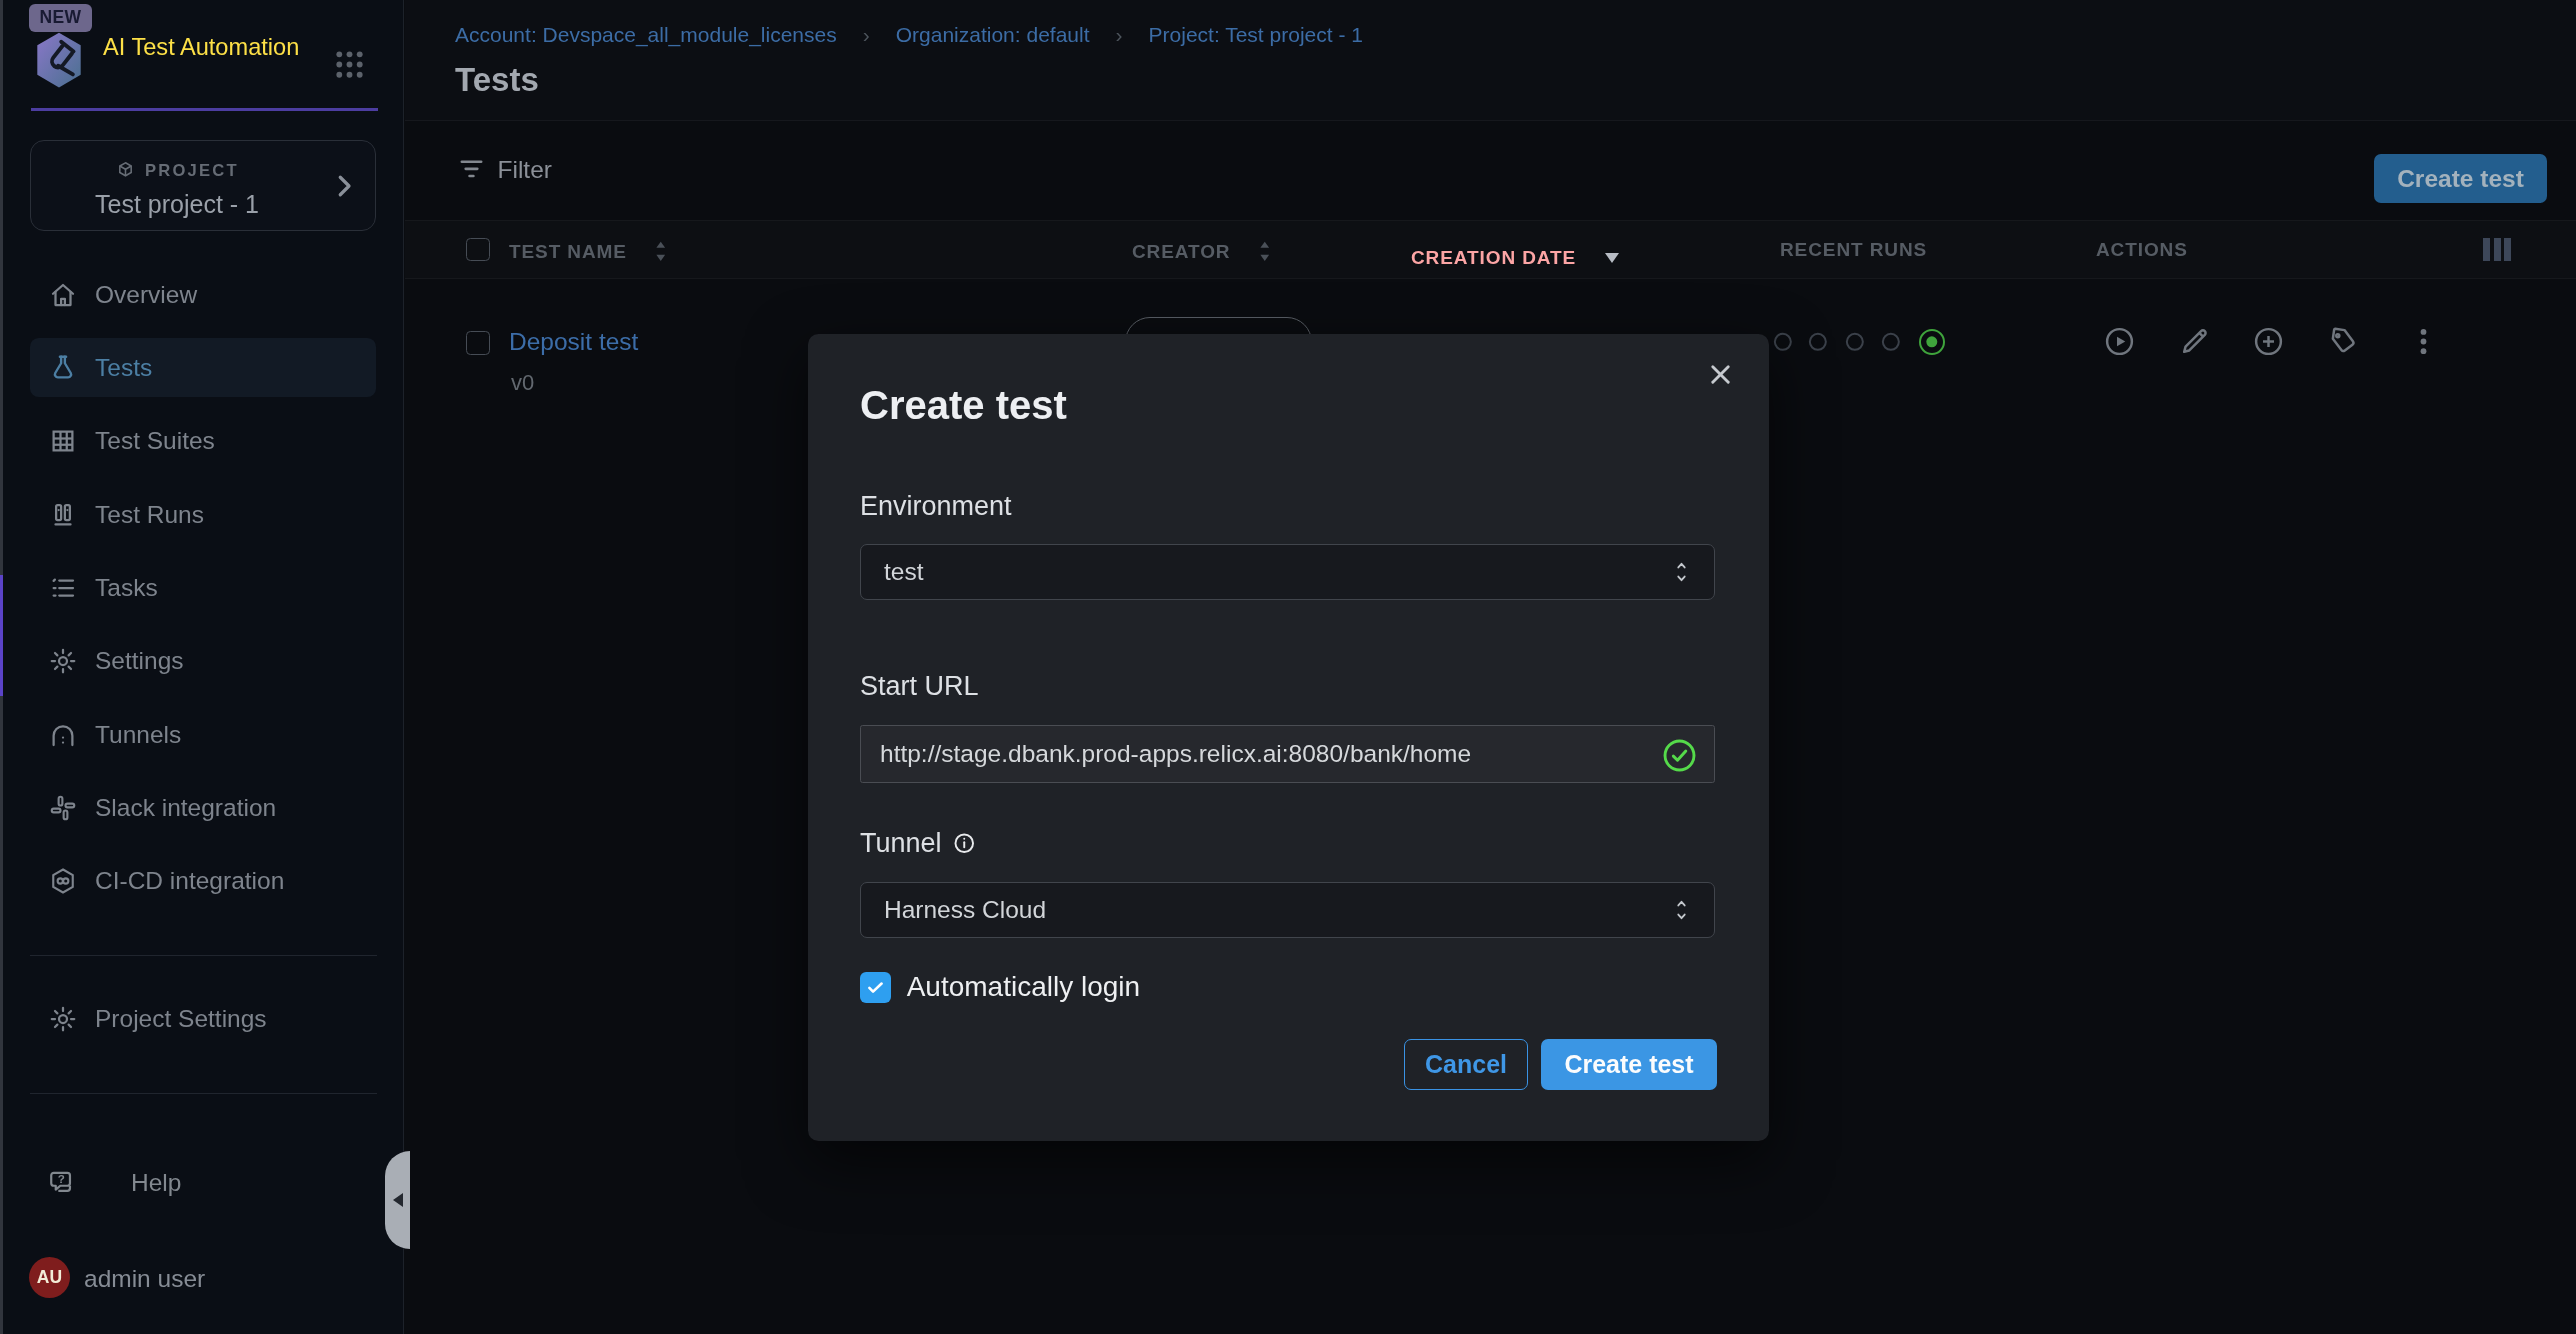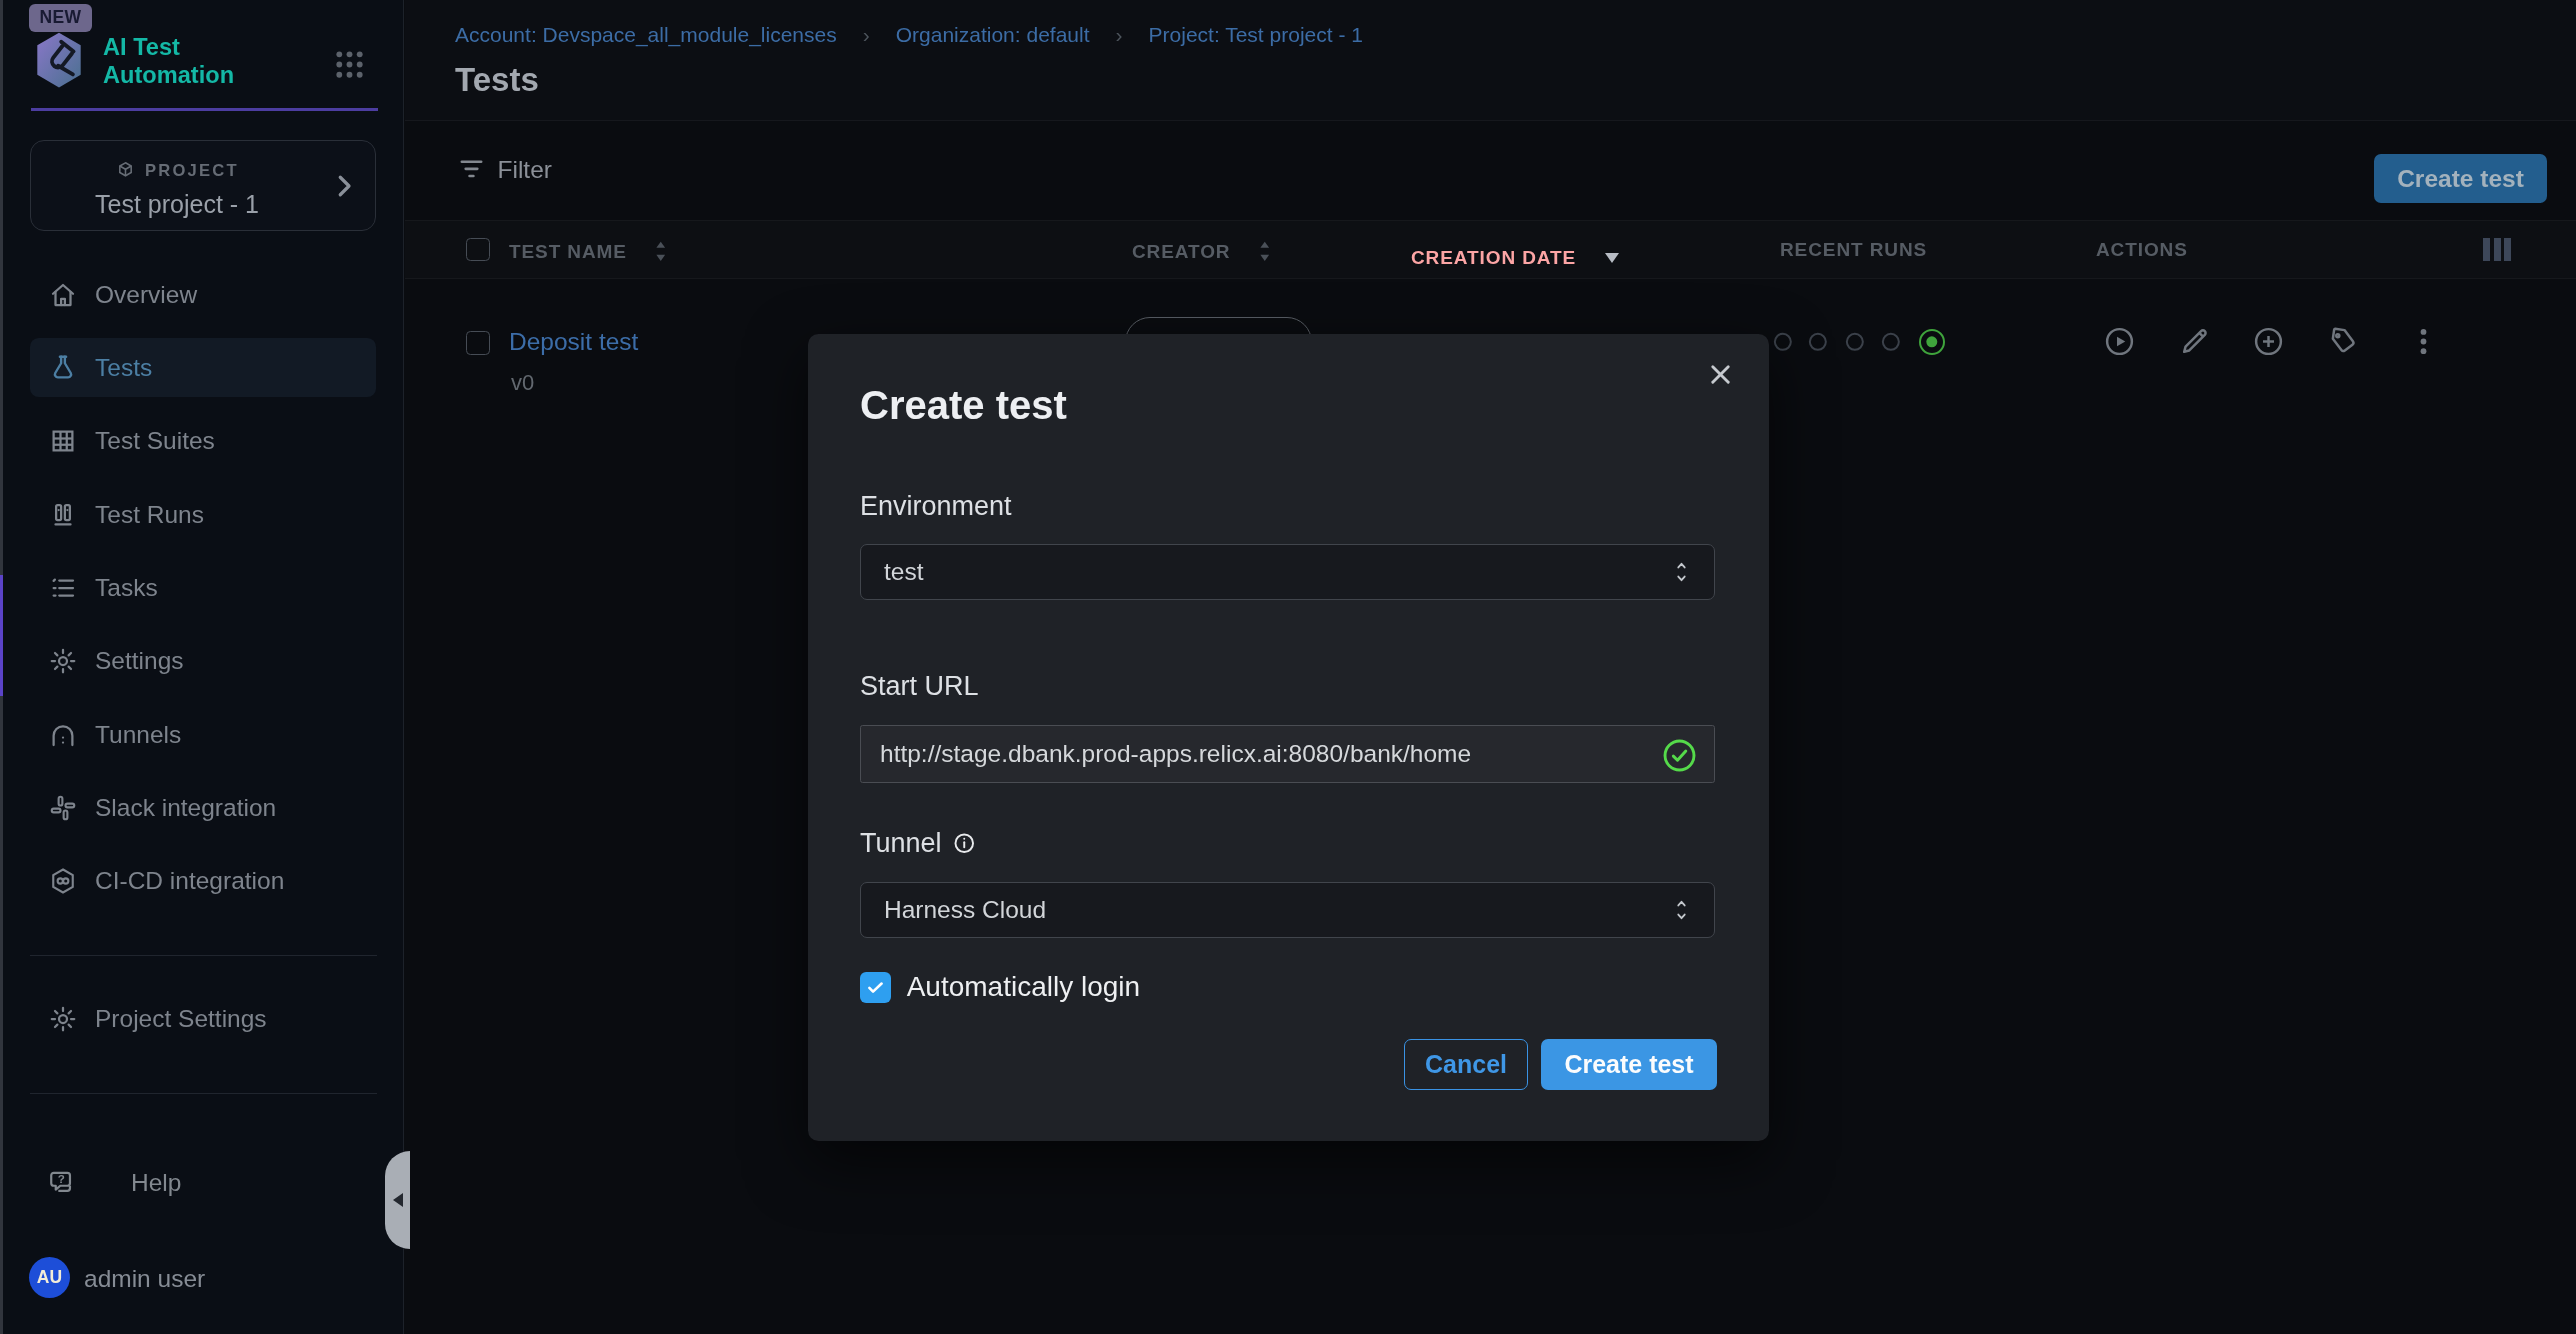--- a/index.html
+++ b/index.html
@@ -12,21 +12,21 @@
   .edge-line   { left:0; top:0; width:2.6px; height:100%; background:#3f434b; opacity:.75; z-index:70; }
   .edge-purple { left:0; top:575px; width:2.6px; height:121px; background:#5b43c8; z-index:71; }
 
   
   .sidebar { left:0; top:0; width:404px; height:1334px; background:#0a0e15;
              border-right:0.9px solid #1d222a; }
   .new-badge { left:29px; top:3.5px; background:#6d678c; color:#191a33; font-size:17.5px;
                font-weight:800; padding:3.5px 10.5px; border-radius:6.1px; letter-spacing:0.4px; }
   .logo-hex { left:31px; top:31px; width:56px; height:59px; }
   .app-title { left:103px; top:33px; width:210px; font-size:23.6px; line-height:28px;
-               font-weight:700; color:#14b8a6; }
+               font-weight:400; color:#fde047; }
   .apps-grid { left:332px; top:47px; color:#5c626b; cursor:pointer; }
   .brand-rule { left:31px; top:108px; width:347px; height:2.6px; background:#4c3da0; }
 
   .project-card { left:30px; top:140px; width:346px; height:91px; background:#0c1018;
                   border:1.3px solid #2a2f38; border-radius:14px; cursor:pointer; }
   .project-eyebrow { position:absolute; left:0; right:52px; top:19px; display:flex;
                      justify-content:center; align-items:center; gap:8.7px; color:#666c75; }
   .project-eyebrow span { font-size:16.6px; font-weight:700; letter-spacing:2.2px; }
   .project-name { position:absolute; left:0; right:52px; top:49px; text-align:center;
                   font-size:25px; color:#9aa0a9; }
@@ -39,21 +39,21 @@
                    font-size:24.5px; white-space:nowrap; }
   .nav-item.active { background:#121a25; color:#4c7fa4; }
 
   .side-divider { left:30px; width:347px; height:0.9px; background:#20252e; }
 
   .help-item { left:30px; top:1154px; width:346px; height:58px; color:#82888f; cursor:pointer; }
   .help-item .ic { position:absolute; left:17.5px; top:13px; }
   .help-item .lbl { position:absolute; left:65px; top:50%; transform:translateY(-50%); font-size:24.5px;margin-left:36px; }
 
   .avatar { left:29px; top:1257px; width:41px; height:41px; border-radius:50%;
-            background:#1d4ed8; color:#f3edd8; font-size:17.5px; font-weight:700;
+            background:#7f1d1d; color:#f3edd8; font-size:17.5px; font-weight:700;
             display:flex; align-items:center; justify-content:center; cursor:pointer; }
   .user-name { left:84px; top:1265px; font-size:24.5px; color:#868c95; cursor:pointer; }
 
   .collapse-handle { left:385px; top:1151px; width:25px; height:98px;
                      border-radius:52px 0 0 52px; background:#a9aeb5; z-index:40;
                      display:flex; align-items:center; justify-content:center; cursor:pointer; }
   .collapse-handle .tri { width:0; height:0; border-top:7.9px solid transparent;
                           border-bottom:7.9px solid transparent; border-right:10.5px solid #23272e; }
 
   

